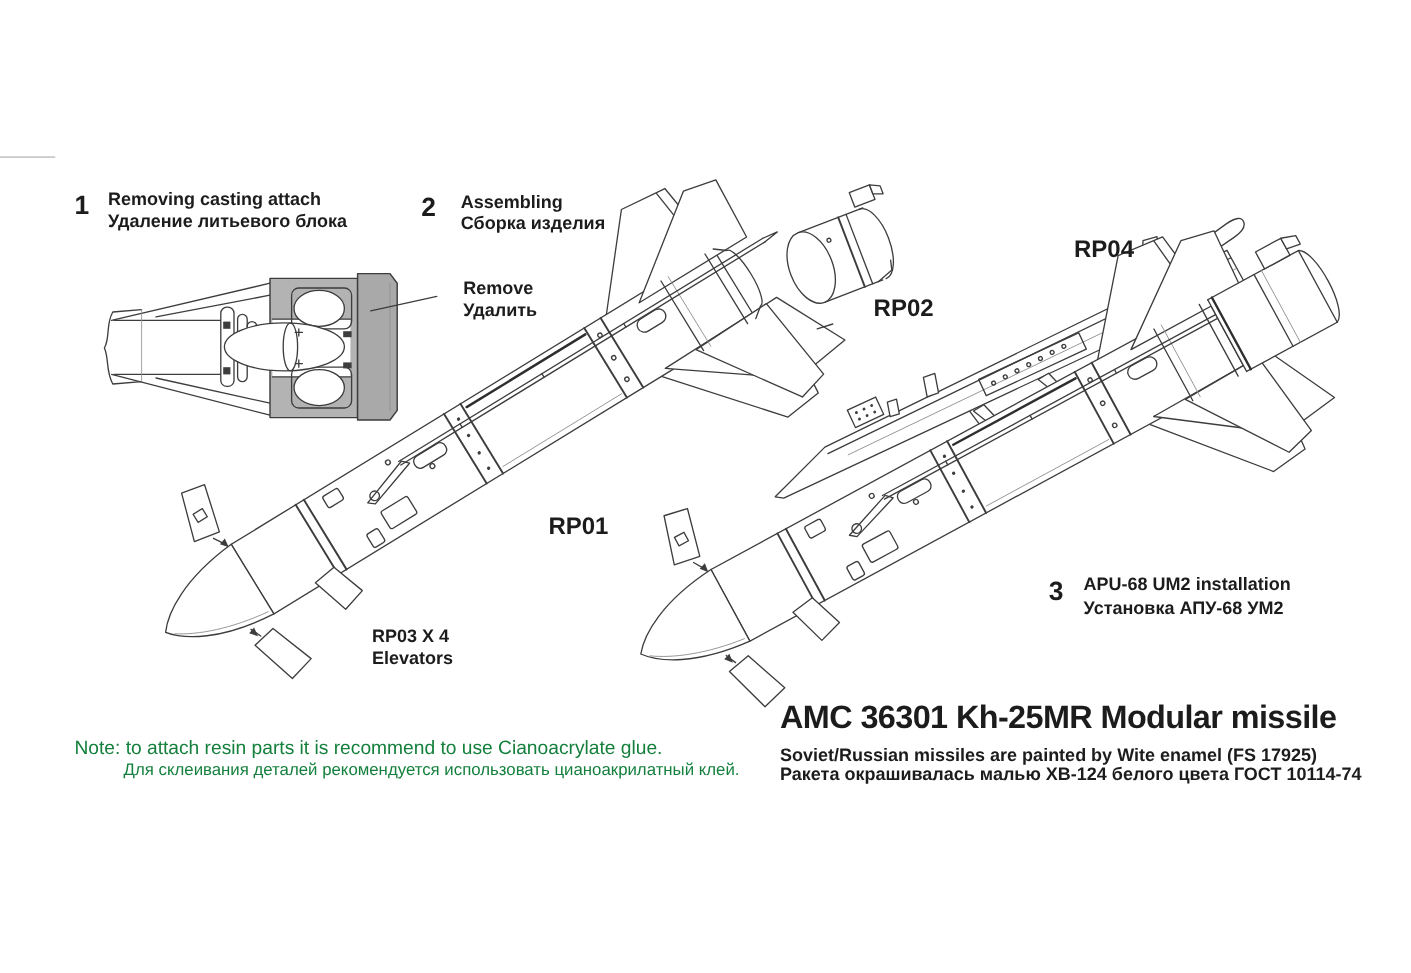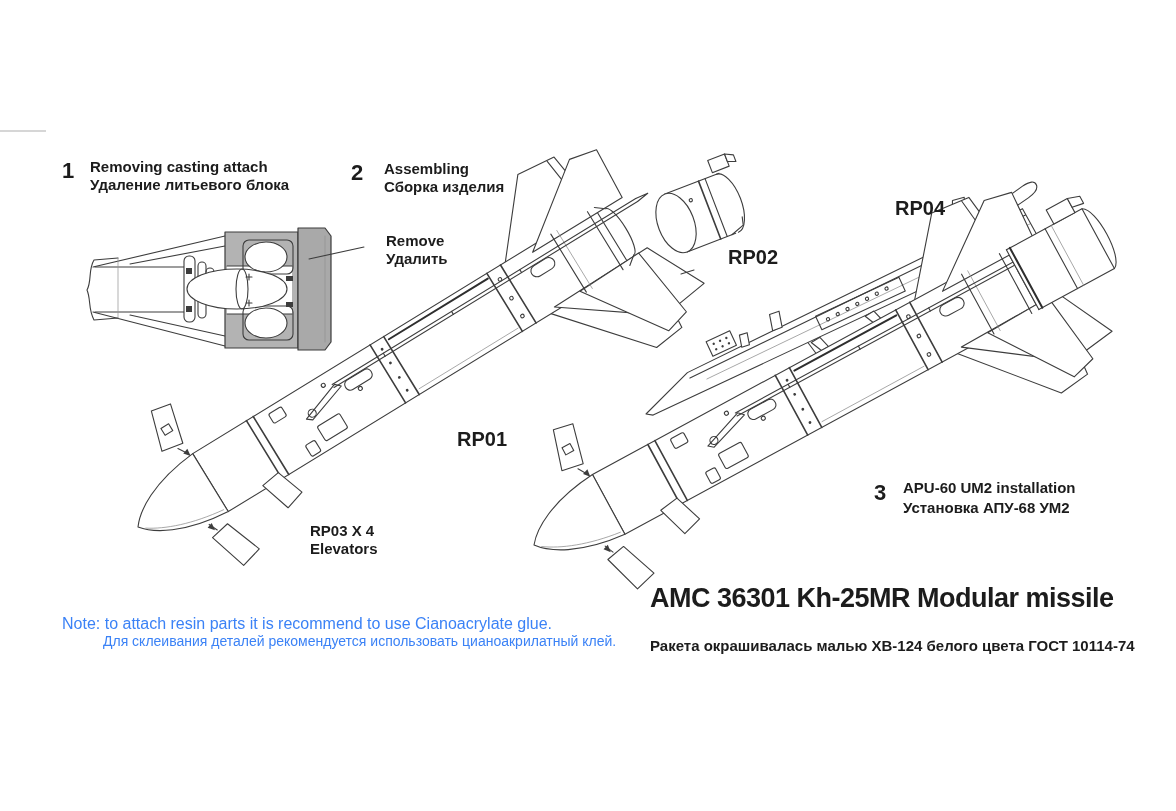--- a/index.html
+++ b/index.html
@@ -17,21 +17,21 @@
   svg .thick{stroke:#2e2e2e;stroke-width:2;fill:none;stroke-linecap:round;}
   svg .med{stroke:#3d3d3d;stroke-width:1.6;fill:none;stroke-linecap:round;}
   svg .thin{stroke:#909090;stroke-width:0.7;fill:none;stroke-linecap:round;}
   svg .faint{stroke:#c9c9c9;stroke-width:1.4;fill:none;}
   .lbl{position:absolute;font-weight:bold;white-space:nowrap;color:#1c1c1c;}
   .step-num{font-size:22px;}
   .step-txt{font-size:15px;line-height:17.5px;}
   .rp{font-size:20px;}
   .title{font-size:27px;letter-spacing:-0.5px;}
   .paint{font-size:15px;}
-  .note{position:absolute;font-weight:normal;white-space:nowrap;color:#3b82f6;}
+  .note{position:absolute;font-weight:normal;white-space:nowrap;color:#15803d;}
   .note-en{font-size:16px;}
   .note-ru{font-size:14px;margin-left:41px;}
 </style>
 </head>
 <body>
 
 <div id="sheet">
 
   <svg id="artwork" width="1176" height="811" viewBox="0 0 1176 811" xmlns="http://www.w3.org/2000/svg">
 
@@ -241,23 +241,24 @@
   <div class="lbl step-txt" style="left:310px;top:522px;">
     <div>RP03 X 4</div>
     <div>Elevators</div>
   </div>
 
   <div class="lbl rp" style="left:728px;top:246px;">RP02</div>
   <div class="lbl rp" style="left:895px;top:197px;">RP04</div>
 
   <div class="lbl step-num" style="left:874px;top:480px;">3</div>
   <div class="lbl step-txt" style="left:903px;top:478px;line-height:19.5px;">
-    <div>APU-60 UM2 installation</div>
+    <div>APU-68 UM2 installation</div>
     <div>Установка АПУ-68 УМ2</div>
   </div>
 
   <div class="lbl title" style="left:650px;top:583px;">AMC 36301 Kh-25MR Modular missile</div>
+  <div class="lbl paint" style="left:650px;top:621px;">Soviet/Russian missiles are painted by Wite enamel (FS 17925)</div>
   <div class="lbl paint" style="left:650px;top:637px;">Ракета окрашивалась малью ХВ-124 белого цвета ГОСТ 10114-74</div>
 
   <div class="note note-en" style="left:62px;top:615px;">Note: to attach resin parts it is recommend to use Cianoacrylate glue.</div>
   <div class="note note-ru" style="left:62px;top:633px;">Для склеивания деталей рекомендуется использовать цианоакрилатный клей.</div>
 
 </div>
 
 </body></html>

